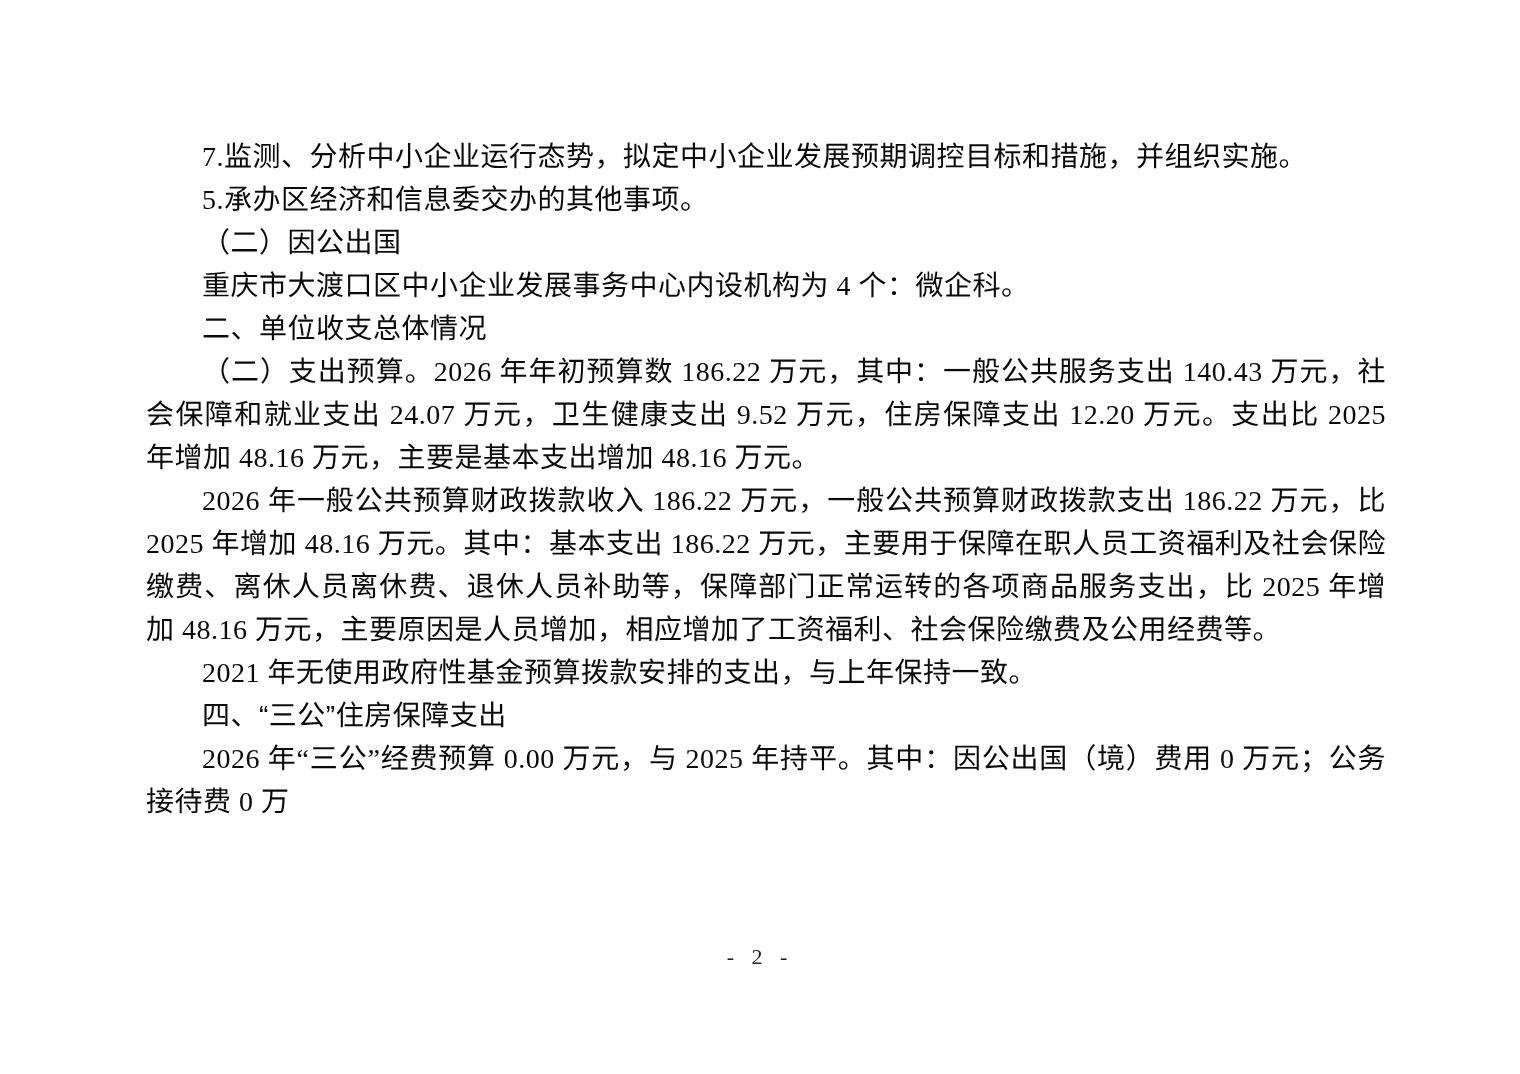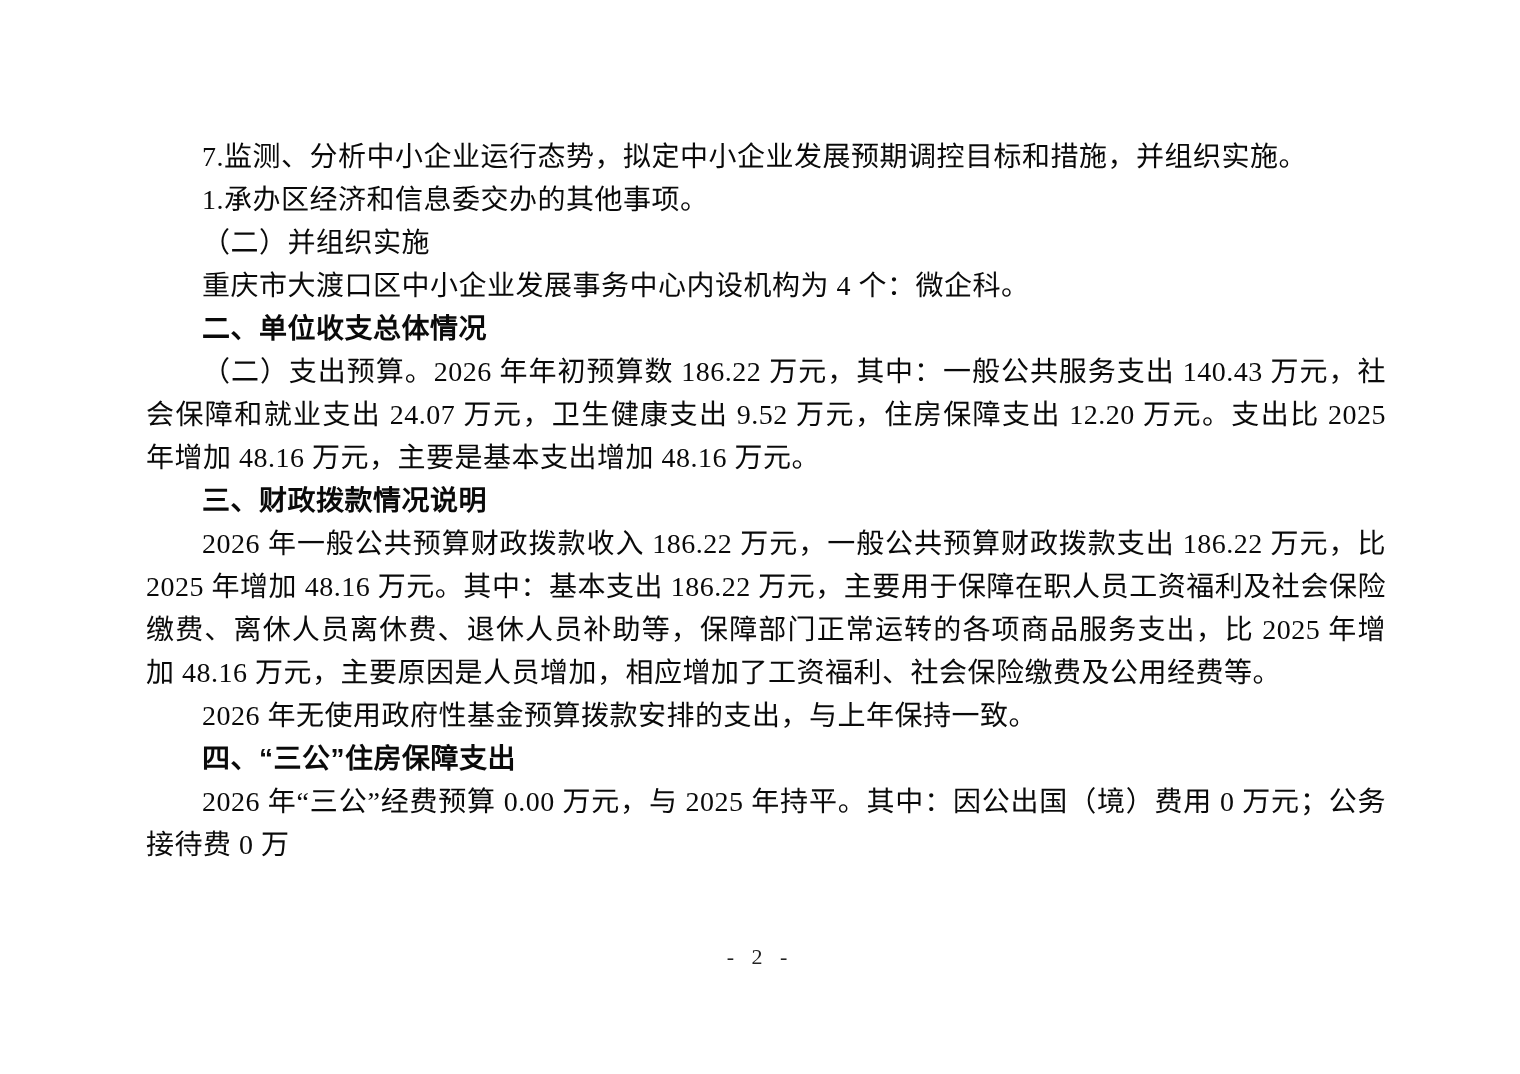--- a/index.html
+++ b/index.html
@@ -35,21 +35,21 @@
     line-height: 43px;
     color: #0a0a0a;
     text-align: justify;
     text-justify: inter-ideograph;
     text-indent: 2em;
     letter-spacing: 0.5px;
   }
   .heading {
     margin: 0;
     font-family: "Liberation Sans", "DejaVu Sans", sans-serif;
-    font-weight: 700;
+    font-weight: 400;
     font-size: 28px;
     line-height: 43px;
     color: #0a0a0a;
     text-indent: 2em;
     letter-spacing: 0.5px;
   }
   .footer {
     position: absolute;
     left: 0;
     top: 944px;
@@ -60,25 +60,24 @@
     color: #222222;
     letter-spacing: 6px;
   }
 </style>
 </head>
 <body>
 
 <div class="page">
   <div class="content">
     <p class="para">7.监测、分析中小企业运行态势，拟定中小企业发展预期调控目标和措施，并组织实施。</p>
-    <p class="para">1.承办区经济和信息委交办的其他事项。</p>
-    <p class="para">（二）并组织实施</p>
+    <p class="para">5.承办区经济和信息委交办的其他事项。</p>
+    <p class="para">（二）因公出国</p>
     <p class="para">重庆市大渡口区中小企业发展事务中心内设机构为 4 个：微企科。</p>
     <h2 class="heading">二、单位收支总体情况</h2>
     <p class="para">（二）支出预算。2026 年年初预算数 186.22 万元，其中：一般公共服务支出 140.43 万元，社会保障和就业支出 24.07 万元，卫生健康支出 9.52 万元，住房保障支出 12.20 万元。支出比 2025 年增加 48.16 万元，主要是基本支出增加 48.16 万元。</p>
-    <h2 class="heading">三、财政拨款情况说明</h2>
     <p class="para">2026 年一般公共预算财政拨款收入 186.22 万元，一般公共预算财政拨款支出 186.22 万元，比 2025 年增加 48.16 万元。其中：基本支出 186.22 万元，主要用于保障在职人员工资福利及社会保险缴费、离休人员离休费、退休人员补助等，保障部门正常运转的各项商品服务支出，比 2025 年增加 48.16 万元，主要原因是人员增加，相应增加了工资福利、社会保险缴费及公用经费等。</p>
-    <p class="para">2026 年无使用政府性基金预算拨款安排的支出，与上年保持一致。</p>
+    <p class="para">2021 年无使用政府性基金预算拨款安排的支出，与上年保持一致。</p>
     <h2 class="heading">四、“三公”住房保障支出</h2>
     <p class="para">2026 年“三公”经费预算 0.00 万元，与 2025 年持平。其中：因公出国（境）费用 0 万元；公务接待费 0 万</p>
   </div>
   <div class="footer">- 2 -</div>
 </div>
 
 </body></html>

